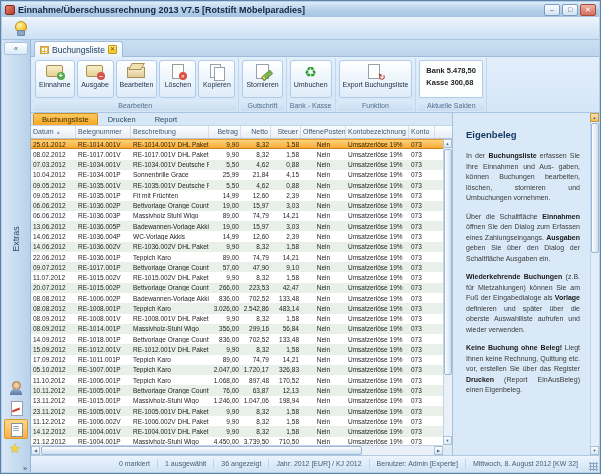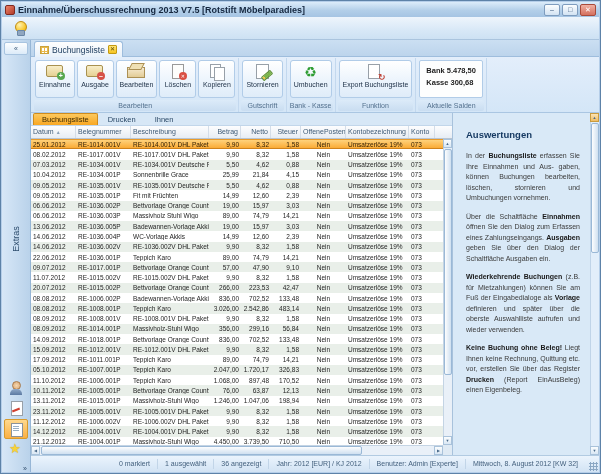--- a/index.html
+++ b/index.html
@@ -281,21 +281,21 @@
           <div class="bal-line">Kasse 300,68</div>
         </div>
         <div class="tb-caption">Aktuelle Salden</div>
       </div>
     </div>
 
   <div id="main">
     <div class="subtabs">
         <div class="subtab active">Buchungsliste</div>
         <div class="subtab">Drucken</div>
-        <div class="subtab">Ihnen</div>
+        <div class="subtab">Report</div>
       </div>
     <div class="grid-header">
         <div class="gh-cell a-l" style="width: 45px;">Datum<span class="sort-ico">▲</span></div>
         <div class="gh-cell a-l" style="width: 55px;">Belegnummer</div>
         <div class="gh-cell a-l" style="width: 78px;">Beschreibung</div>
         <div class="gh-cell a-r" style="width: 32px;">Betrag</div>
         <div class="gh-cell a-r" style="width: 30px;">Netto</div>
         <div class="gh-cell a-r" style="width: 30px;">Steuer</div>
         <div class="gh-cell a-c" style="width: 45px;">OffenePosten</div>
         <div class="gh-cell a-l" style="width: 63px;">Kontobezeichnung</div>
@@ -642,21 +642,21 @@
     <div class="hscroll">
       <div class="sb-arrow sb-left"></div>
       <div class="h-thumb"></div>
       <div class="sb-arrow sb-right"></div>
     </div>
     <div class="scroll-corner"></div>
   </div>
 
   <div id="infopanel">
     <div class="info-inner">
-      <div class="info-title">Auswertungen</div>
+      <div class="info-title">Eigenbeleg</div>
       <div id="info-paras">
           <p class="info-p"><span>In der </span><b>Buchungsliste</b><span> erfassen Sie Ihre Einnahmen und Aus- gaben, können Buchungen bearbeiten, löschen, stornieren und Umbuchungen vornehmen.</span></p>
           <p class="info-p"><span>Über die Schaltfläche </span><b>Einnahmen</b><span> öffnen Sie den Dialog zum Erfassen eines Zahlungseingangs. </span><b>Ausgaben</b><span> geben Sie über den Dialog der Schaltfläche Ausgaben ein.</span></p>
           <p class="info-p"><b>Wiederkehrende Buchungen</b><span> (z.B. für Mietzahlungen) können Sie am Fuß der Eingabedialoge als </span><b>Vorlage</b><span> definieren und später über die oberste Auswahlliste aufrufen und wieder verwenden.</span></p>
           <p class="info-p"><b>Keine Buchung ohne Beleg!</b><span> Liegt Ihnen keine Rechnung, Quittung etc. vor, erstellen Sie über das Register </span><b>Drucken</b><span> (Report EinAusBeleg) einen Eigenbeleg.</span></p>
         </div>
     </div>
     <div class="info-scroll">
       <div class="sb-arrow sb-up"></div>
       <div class="v-thumb"></div>

